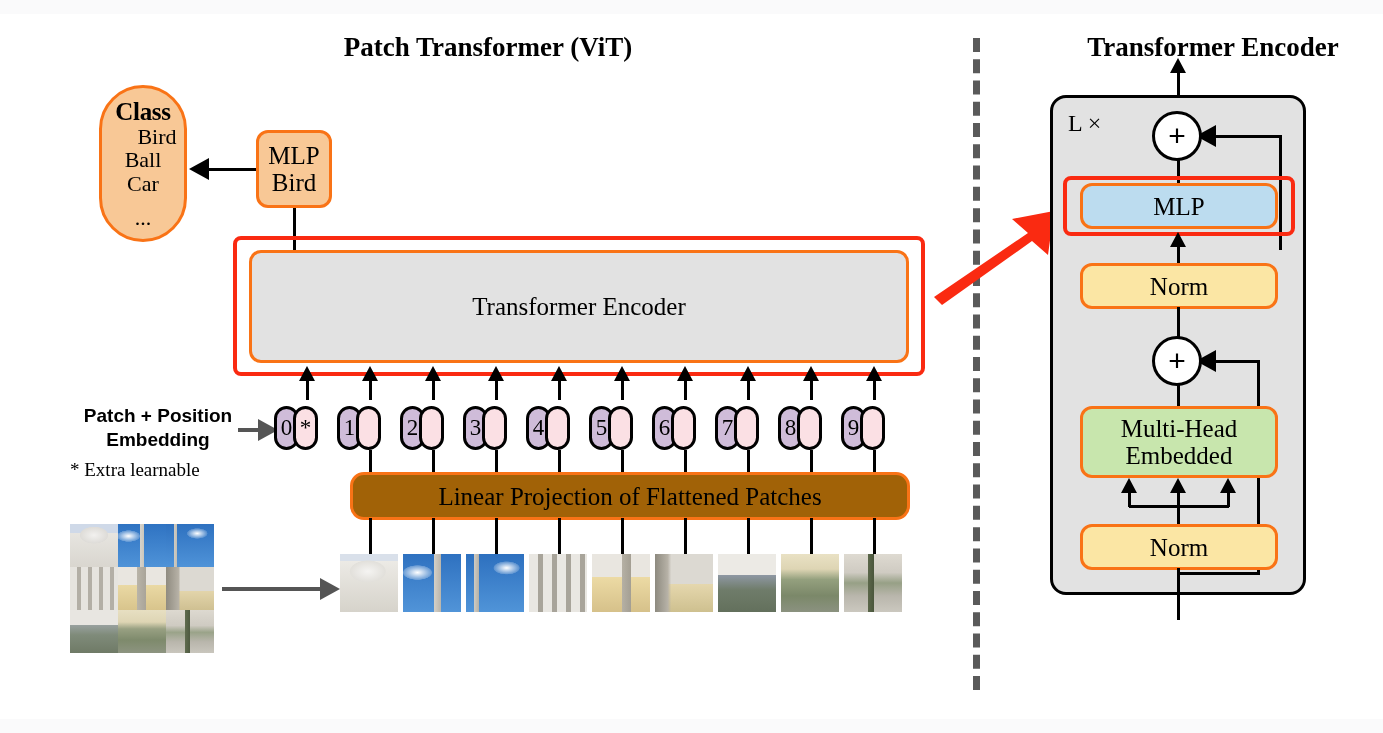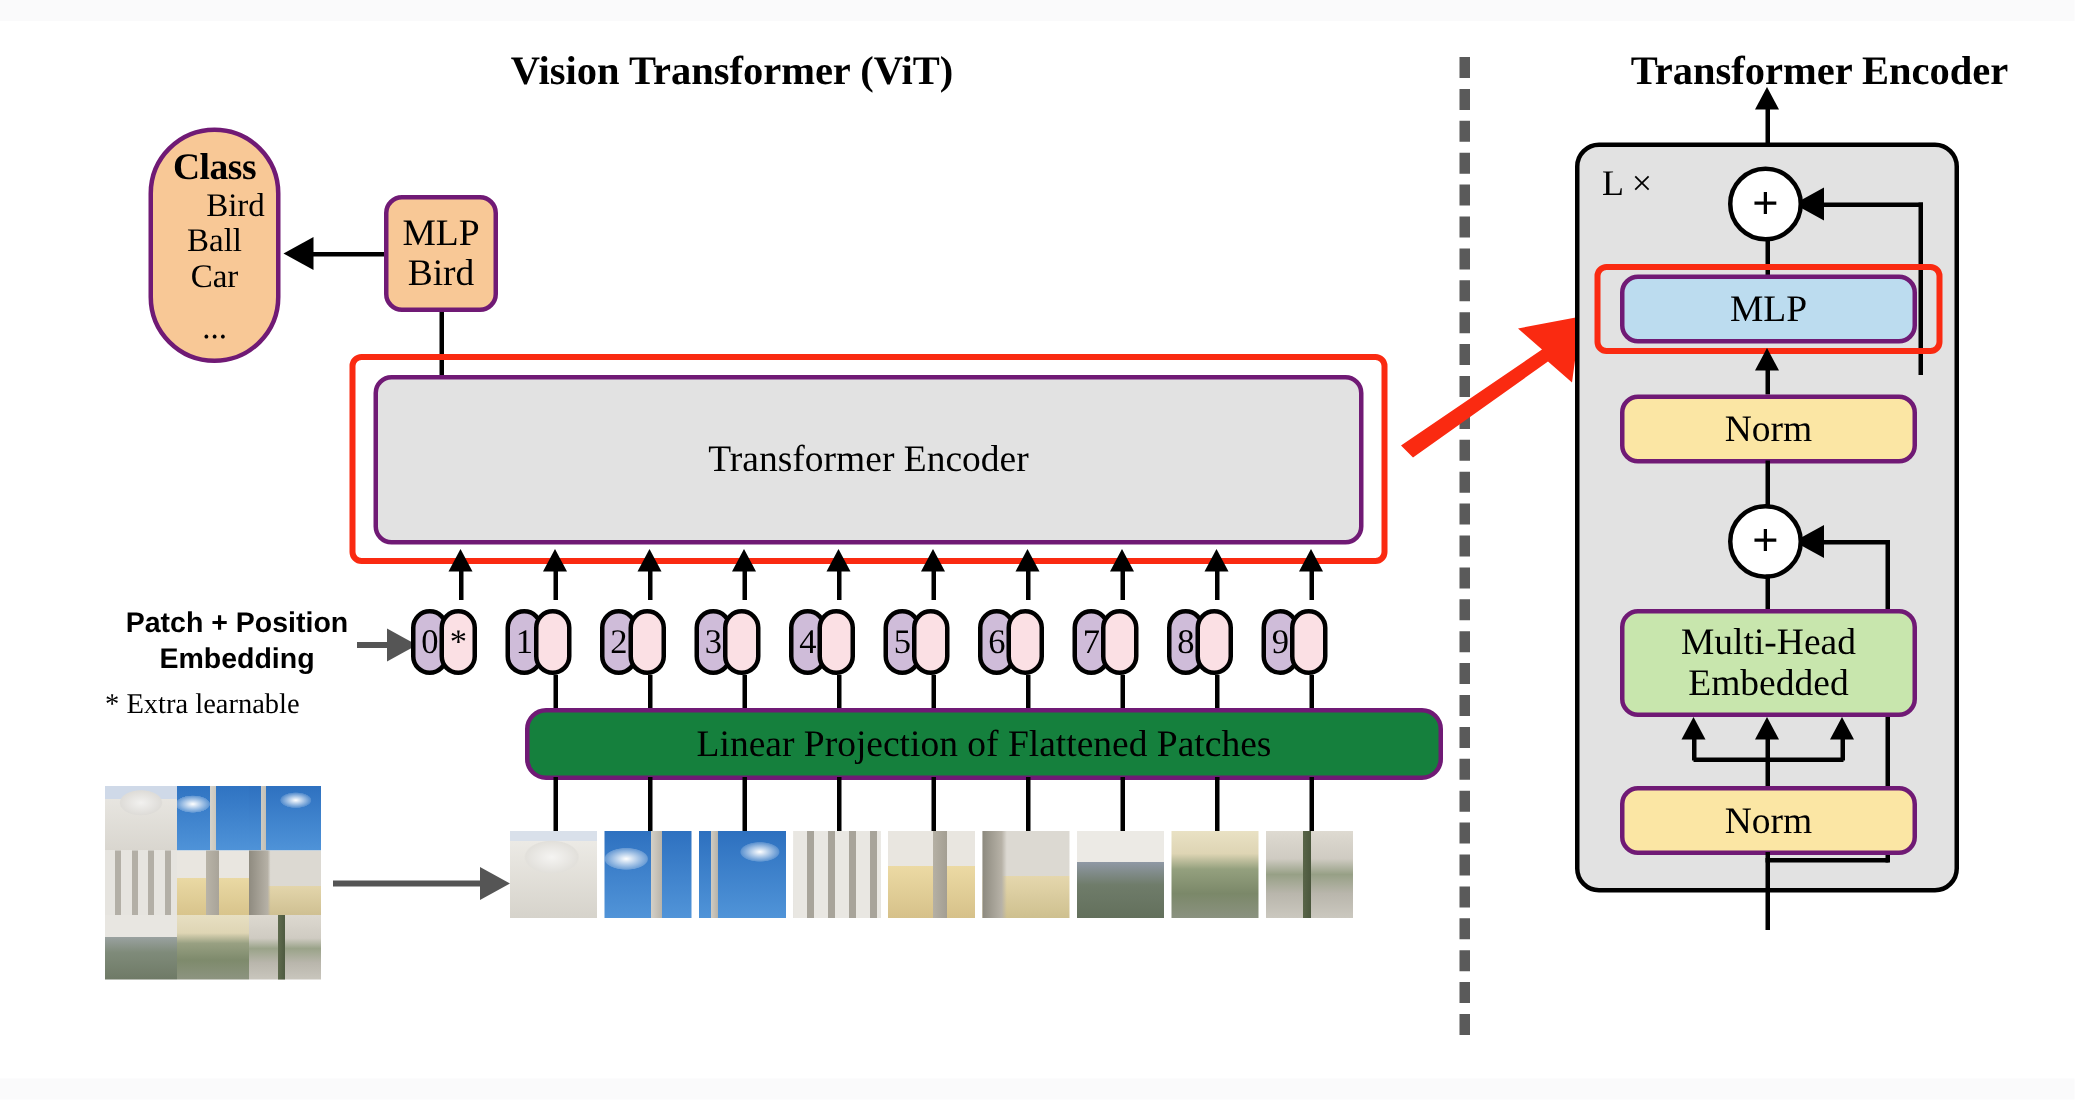--- a/index.html
+++ b/index.html
@@ -22,21 +22,21 @@
     position:absolute;
     font-family:"Liberation Serif", serif;
     font-weight:bold;
     color:#000;
     text-align:center;
     white-space:nowrap;
   }
 
   .box {
     position:absolute;
-    border:3px solid #701a75;
+    border:3px solid #f97316;
     display:flex; align-items:center; justify-content:center;
     text-align:right;
     color:#000;
     line-height:1.08;
   }
 
   .pill { border-radius:999px; }
   .r12 { border-radius:12px; }
   .r14 { border-radius:14px; }
 
@@ -129,21 +129,21 @@
   .bold-serif { font-family:Liberation Sans, sans-serif; font-weight:bold; }
 </style>
 </head>
 <body>
 
 <div class="page">
 
   <div class="edge-band top"></div>
   <div class="edge-band bottom"></div>
 
-  <div class="title" style="left:288px; top:32px; width:400px; font-size:27px;">Vision Transformer (ViT)</div>
+  <div class="title" style="left:288px; top:32px; width:400px; font-size:27px;">Patch Transformer (ViT)</div>
 
   <div class="title" style="left:1053px; top:32px; width:320px; font-size:27px;">Transformer Encoder</div>
 
   <div class="box pill" style="left:99px; top:85px; width:88px; height:157px; background:#f8c896; flex-direction:column; justify-content:center;">
     <div style="font-weight:bold; font-size:25px; letter-spacing:-0.3px;">Class</div>
     <div style="font-size:22px;margin-left:28px;">Bird</div>
     <div style="font-size:22px;">Ball</div>
     <div style="font-size:22px;">Car</div>
     <div style="font-size:22px; margin-top:10px;">...</div>
   </div>
@@ -245,21 +245,21 @@
     <div class="line vline" style="position:absolute; left:432px; top:450px; height:24px;"></div>
     <div class="line vline" style="position:absolute; left:495px; top:450px; height:24px;"></div>
     <div class="line vline" style="position:absolute; left:558px; top:450px; height:24px;"></div>
     <div class="line vline" style="position:absolute; left:621px; top:450px; height:24px;"></div>
     <div class="line vline" style="position:absolute; left:684px; top:450px; height:24px;"></div>
     <div class="line vline" style="position:absolute; left:747px; top:450px; height:24px;"></div>
     <div class="line vline" style="position:absolute; left:810px; top:450px; height:24px;"></div>
     <div class="line vline" style="position:absolute; left:873px; top:450px; height:24px;"></div>
   </div>
 
-  <div class="box r14" style="left:350px; top:472px; width:612px; height:48px; background:#15803d; font-size:25px;">
+  <div class="box r14" style="left:350px; top:472px; width:560px; height:48px; background:#a16207; font-size:25px;">
     <span>Linear Projection of Flattened Patches</span>
   </div>
 
   <div>
     <div class="line vline" style="position:absolute; left:369px; top:518px; height:38px;"></div>
     <div class="line vline" style="position:absolute; left:432px; top:518px; height:38px;"></div>
     <div class="line vline" style="position:absolute; left:495px; top:518px; height:38px;"></div>
     <div class="line vline" style="position:absolute; left:558px; top:518px; height:38px;"></div>
     <div class="line vline" style="position:absolute; left:621px; top:518px; height:38px;"></div>
     <div class="line vline" style="position:absolute; left:684px; top:518px; height:38px;"></div>

